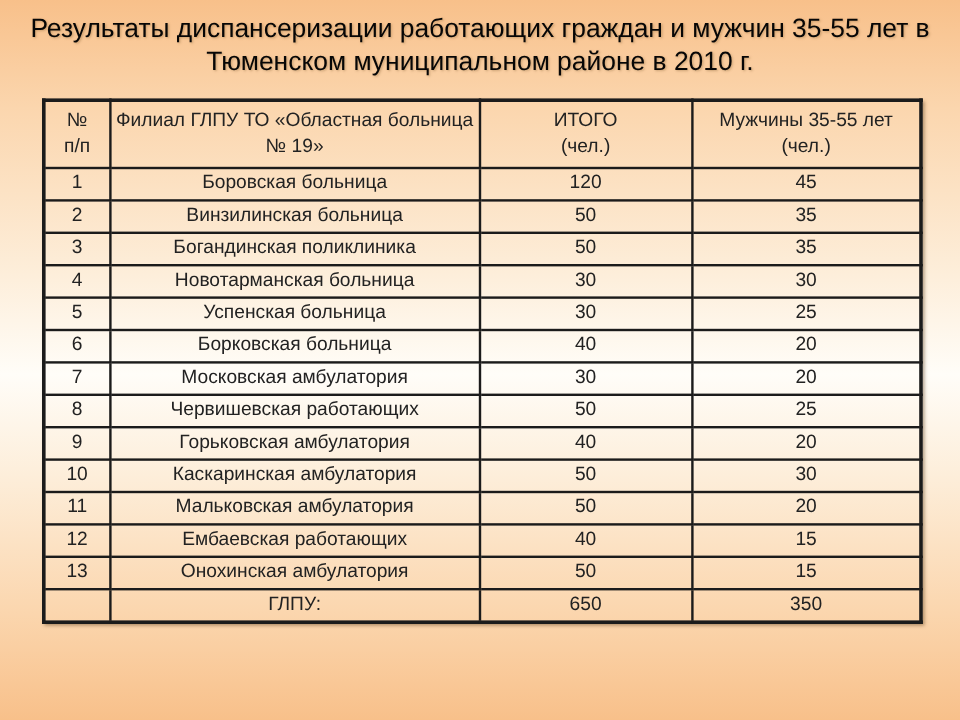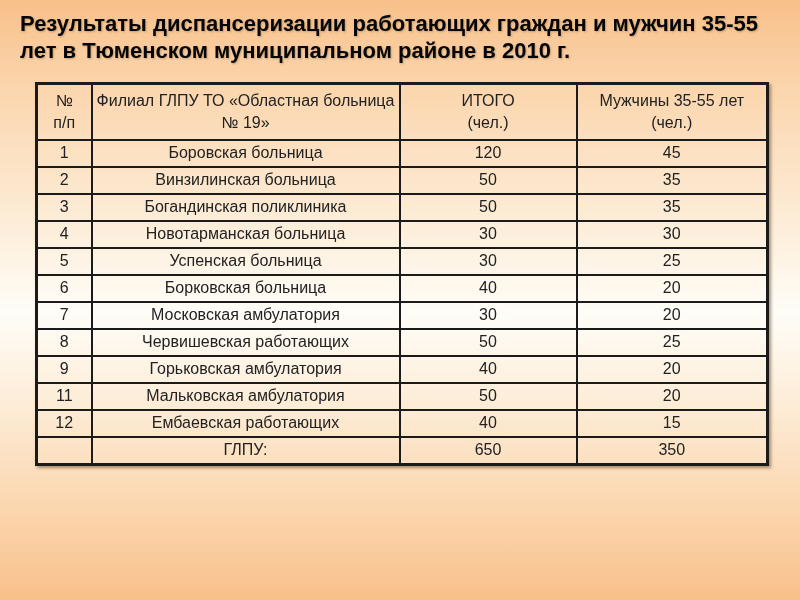--- a/index.html
+++ b/index.html
@@ -16,22 +16,23 @@
       #fffdf8 52%,
       #fdeeda 66%,
       #fbd6ae 85%,
       #f8c08a 100%);
   }
   .title {
     position: absolute;
     top: 11px;
     left: 20px;
     right: 20px;
+    text-align: center;
     font-size: 22px;
-    font-weight: bold;
+    font-weight: normal;
     color: #060606;
     line-height: 1.22;
     text-shadow: 1px 1px 2px rgba(110, 75, 30, 0.35);
   }
   table.disp {
     position: absolute;
     left: 35px;
     top: 82px;
     width: 731px;
     table-layout: fixed;
@@ -132,29 +133,41 @@
           <td>50</td>
           <td>25</td>
         </tr>
         <tr>
           <td>9</td>
           <td>Горьковская амбулатория</td>
           <td>40</td>
           <td>20</td>
         </tr>
         <tr>
+          <td>10</td>
+          <td>Каскаринская амбулатория</td>
+          <td>50</td>
+          <td>30</td>
+        </tr>
+        <tr>
           <td>11</td>
           <td>Мальковская амбулатория</td>
           <td>50</td>
           <td>20</td>
         </tr>
         <tr>
           <td>12</td>
           <td>Ембаевская работающих</td>
           <td>40</td>
+          <td>15</td>
+        </tr>
+        <tr>
+          <td>13</td>
+          <td>Онохинская амбулатория</td>
+          <td>50</td>
           <td>15</td>
         </tr>
         <tr>
           <td></td>
           <td>ГЛПУ:</td>
           <td>650</td>
           <td>350</td>
         </tr>
       </tbody>
   </table>

